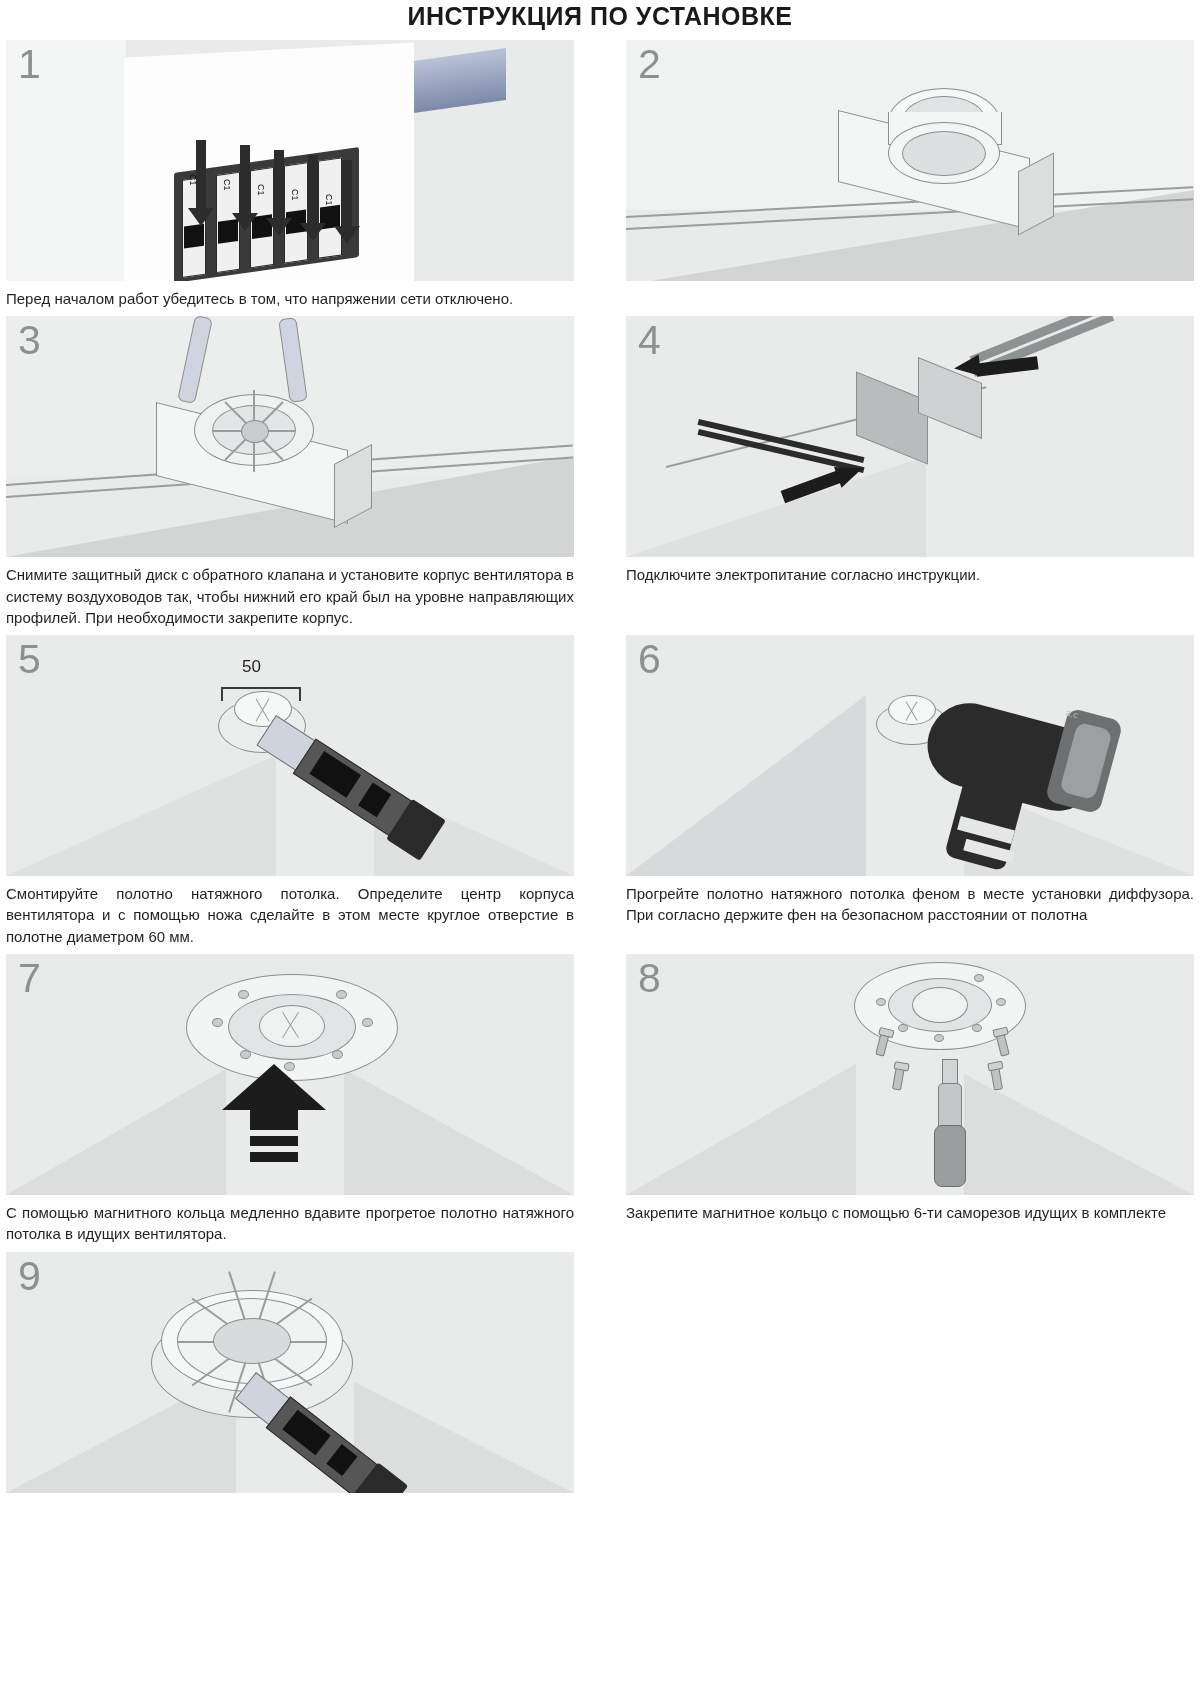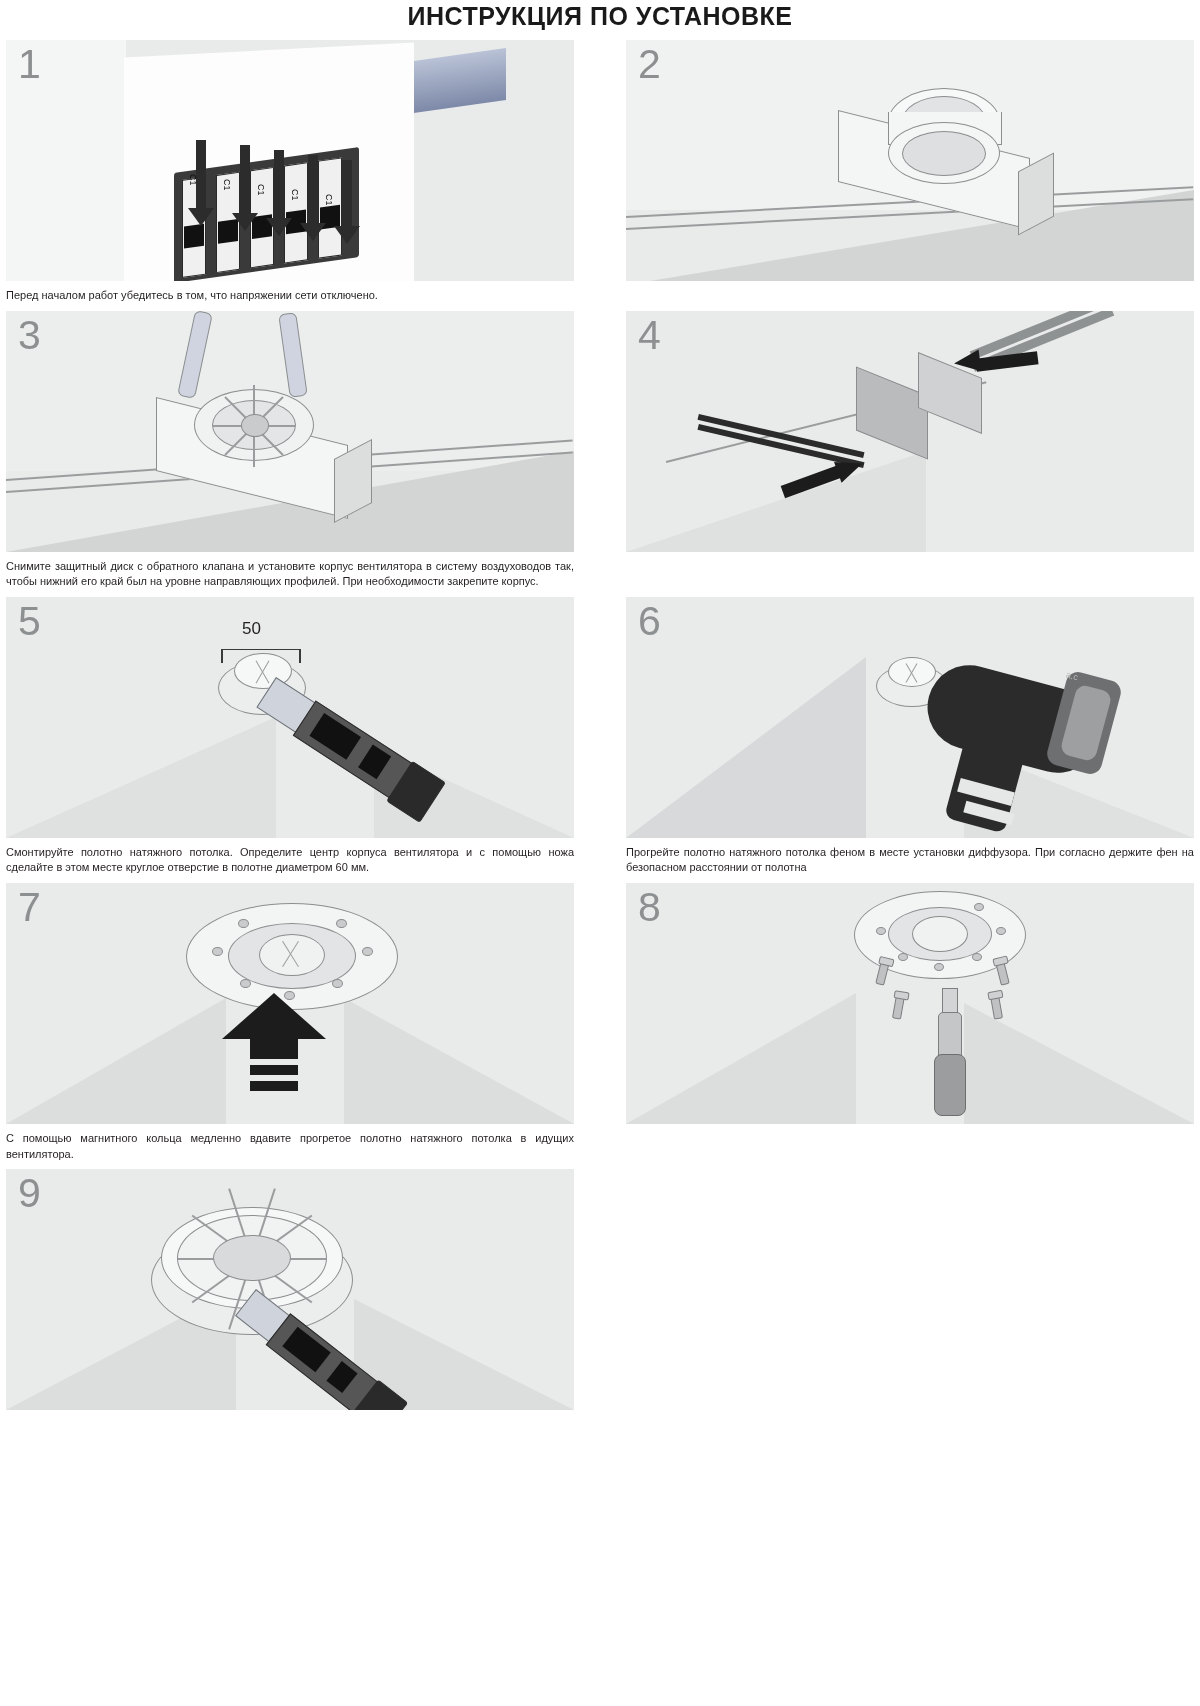--- a/index.html
+++ b/index.html
@@ -51,21 +51,21 @@
     position: absolute;
     top: 4px;
     left: 12px;
     font-size: 41px;
     line-height: 1;
     color: #8d9091;
     font-weight: 400;
     z-index: 5;
   }
   .caption {
-    font-size: 11px;
+    font-size: 15px;
     line-height: 1.42;
     text-align: justify;
     padding-top: 7px;
     color: #231f20;
   }
   .cap-pad { min-height: 22px; }
 
   
   .wall-light { position: absolute; background: #f2f3f3; }
   .tri        { position: absolute; width: 0; height: 0; }
@@ -219,20 +219,21 @@
           <div style="position:absolute;left:22px;top:4px;width:62px;height:13px;background:#1c1c1c;transform:rotate(-7deg);"></div>
           <div class="tri" style="left:0;top:0px;border-top:11px solid transparent;border-bottom:11px solid transparent;border-right:26px solid #1c1c1c;transform:rotate(-7deg);"></div>
         </div>
         <div class="obj" style="left:155px;top:150px;">
           <div style="position:absolute;left:0;top:14px;width:62px;height:13px;background:#1c1c1c;transform:rotate(-20deg);"></div>
           <div class="tri" style="left:56px;top:-4px;border-top:11px solid transparent;border-bottom:11px solid transparent;border-left:26px solid #1c1c1c;transform:rotate(-20deg);"></div>
         </div>
 
         <div class="step-num">4</div>
       </div>
+      <div class="caption cap-pad">Подключите электропитание согласно инструкции.</div>
     </div>
 
     <div class="step">
       <div class="fig">
         <div style="position:absolute;left:0;top:0;width:568px;height:241px;background:#e9eaea;"></div>
         <div class="tri" style="left:0;top:120px;border-left:270px solid transparent;border-bottom:121px solid #dfe0e0;"></div>
         <div class="tri" style="right:0;top:150px;border-right:200px solid transparent;border-bottom:91px solid #dfe0e0;"></div>
 
         <div class="dim-text" style="left:236px;top:22px;">50</div>
         <div class="line" style="left:215px;top:52px;width:80px;height:1.5px;background:#3a3a3a;"></div>
@@ -344,20 +345,21 @@
         <div class="screw" style="left:366px;top:112px;transform:rotate(-10deg);"></div>
 
         <div class="obj" style="left:300px;top:105px;">
           <div style="position:absolute;left:16px;top:0;width:14px;height:26px;background:#d2d4d5;border:1px solid #7c7f80;"></div>
           <div style="position:absolute;left:12px;top:24px;width:22px;height:46px;background:#c4c6c7;border:1px solid #7c7f80;border-radius:5px;"></div>
           <div style="position:absolute;left:8px;top:66px;width:30px;height:60px;background:#9b9d9e;border:1px solid #6c6f70;border-radius:8px;"></div>
         </div>
 
         <div class="step-num">8</div>
       </div>
+      <div class="caption">Закрепите магнитное кольцо с помощью 6-ти саморезов идущих в комплекте</div>
     </div>
 
     <div class="step">
       <div class="fig">
         <div style="position:absolute;left:0;top:0;width:568px;height:241px;background:#e9eaea;"></div>
         <div class="tri" style="left:0;top:120px;border-left:230px solid transparent;border-bottom:121px solid #dcdddd;"></div>
         <div class="tri" style="right:0;top:130px;border-right:220px solid transparent;border-bottom:111px solid #dcdddd;"></div>
 
         <div class="obj" style="left:145px;top:38px;">
           <div class="ell" style="left:0;top:18px;width:200px;height:108px;background:#eceded;border:1.5px solid #8b8e8f;"></div>

